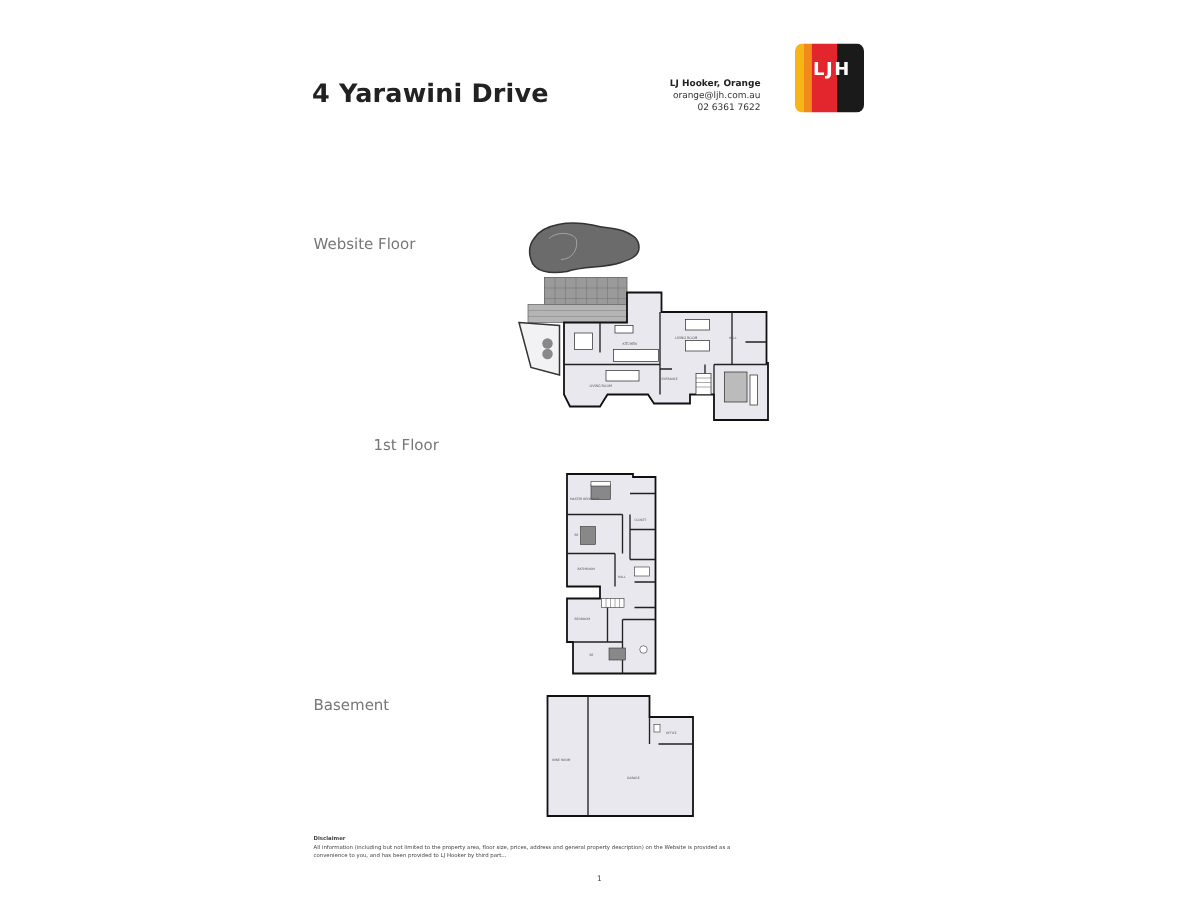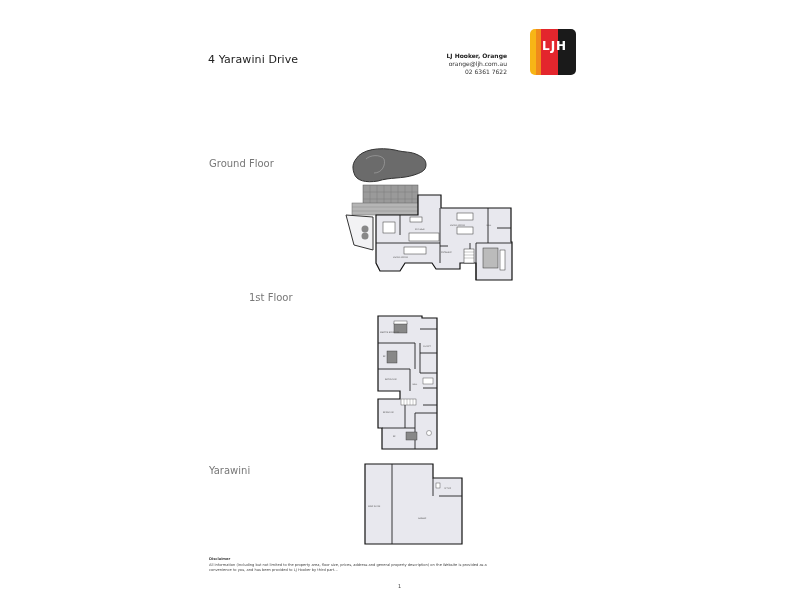--- a/index.html
+++ b/index.html
@@ -1,18 +1,18 @@
 <!DOCTYPE html>
 <html><head>
 <meta charset="utf-8">
 <style>
   html, body { margin: 0; padding: 0; background: #ffffff; }
   body { width: 800px; height: 600px; position: relative; overflow: hidden; font-family: "DejaVu Sans", sans-serif; }
   .page { position: absolute; left: 0; top: 0; width: 800px; height: 600px; background: #fff; }
-  .title { position: absolute; left: 208px; top: 53px; font-size: 11px; font-weight: normal; color: #222; font-family: "DejaVu Sans", sans-serif; letter-spacing: 0.1px; }
+  .title { position: absolute; left: 208px; top: 53px; font-size: 17px; font-weight: bold; color: #222; font-family: "DejaVu Sans", sans-serif; letter-spacing: 0.1px; }
   .agency { position: absolute; right: 293px; top: 52px; text-align: right; font-size: 6px; line-height: 8px; color: #333; }
   .agency .name { font-weight: bold; color: #222; }
   .logo { position: absolute; left: 530px; top: 29px; width: 46px; height: 46px; border-radius: 5px; overflow: hidden; }
   .logo .s1 { position: absolute; left: 0; top: 0; width: 6px; height: 46px; background: #f7b516; }
   .logo .s2 { position: absolute; left: 6px; top: 0; width: 5px; height: 46px; background: #f08a1b; }
   .logo .s3 { position: absolute; left: 11px; top: 0; width: 17px; height: 46px; background: #e3262d; }
   .logo .s4 { position: absolute; left: 28px; top: 0; width: 18px; height: 46px; background: #1a1a1a; }
   .logo .txt { position: absolute; left: 12px; top: 10px; color: #fff; font-weight: bold; font-size: 12px; font-family: "DejaVu Sans", sans-serif; letter-spacing: 1px; }
   .floor-label { position: absolute; left: 209px; font-size: 10px; color: #777; font-family: "DejaVu Sans", sans-serif; }
   .plan { position: absolute; }
@@ -35,21 +35,21 @@
   </div>
 
   <div class="logo">
     <div class="s1"></div>
       <div class="s2"></div>
       <div class="s3"></div>
       <div class="s4"></div>
     <div class="txt">LJH</div>
   </div>
 
-  <div class="floor-label" style="top:158px;">Ground Floor</div>
+  <div class="floor-label" style="top:158px;">Website Floor</div>
   <svg class="plan" style="left:340px; top:145px;" width="200" height="150" viewBox="0 0 200 150">
 
     <path d="M16,14 C22,4 40,2 55,5 C66,8 70,6 78,10 C82,12 86,14 86,20 C86,26 80,28 74,30 C62,34 50,32 38,36 C26,38 16,36 14,28 C12,22 13,18 16,14 Z" fill="#6b6b6b" stroke="#333" stroke-width="1"></path>
     <path d="M26,14 C30,10 40,9 44,14 C46,20 42,28 34,28" fill="none" stroke="#aaa" stroke-width="0.6"></path>
 
     <rect x="23" y="40" width="55" height="22" fill="#9a9a9a" stroke="#555" stroke-width="0.5"></rect>
     <g stroke="#777" stroke-width="0.4">
       <line x1="23" y1="47" x2="78" y2="47"></line>
         <line x1="23" y1="54" x2="78" y2="54"></line>
       <line x1="30" y1="40" x2="30" y2="62"></line>
@@ -140,21 +140,21 @@
     <circle cx="54" cy="120" r="2.5" fill="#fff" stroke="#333" stroke-width="0.4"></circle>
     <text x="5" y="20" font-size="2" fill="#555">MASTER BEDROOM</text>
     <text x="48" y="34" font-size="2" fill="#555">CLOSET</text>
     <text x="8" y="44" font-size="2" fill="#555">BE</text>
     <text x="10" y="67" font-size="2" fill="#555">BATHROOM</text>
     <text x="37" y="72" font-size="2" fill="#555">HALL</text>
     <text x="8" y="100" font-size="2" fill="#555">BEDROOM</text>
     <text x="18" y="124" font-size="2" fill="#555">BE</text>
   </svg>
 
-  <div class="floor-label" style="top:465px;">Yarawini</div>
+  <div class="floor-label" style="top:465px;">Basement</div>
   <svg class="plan" style="left:362px; top:461px;" width="104" height="84" viewBox="0 0 104 84">
     <path d="M3,3 L71,3 L71,17 L100,17 L100,83 L3,83 Z" fill="#e8e8ee" stroke="#111" stroke-width="1.2"></path>
     <g stroke="#222" stroke-width="0.9" fill="none">
       <line x1="30" y1="3" x2="30" y2="83"></line>
       <line x1="71" y1="17" x2="71" y2="35"></line>
       <line x1="77" y1="35" x2="100" y2="35"></line>
     </g>
     <rect x="74" y="22" width="4" height="5" fill="#fff" stroke="#333" stroke-width="0.4"></rect>
     <text x="6" y="46" font-size="2" fill="#555">WINE ROOM</text>
     <text x="56" y="58" font-size="2" fill="#555">GARAGE</text>

